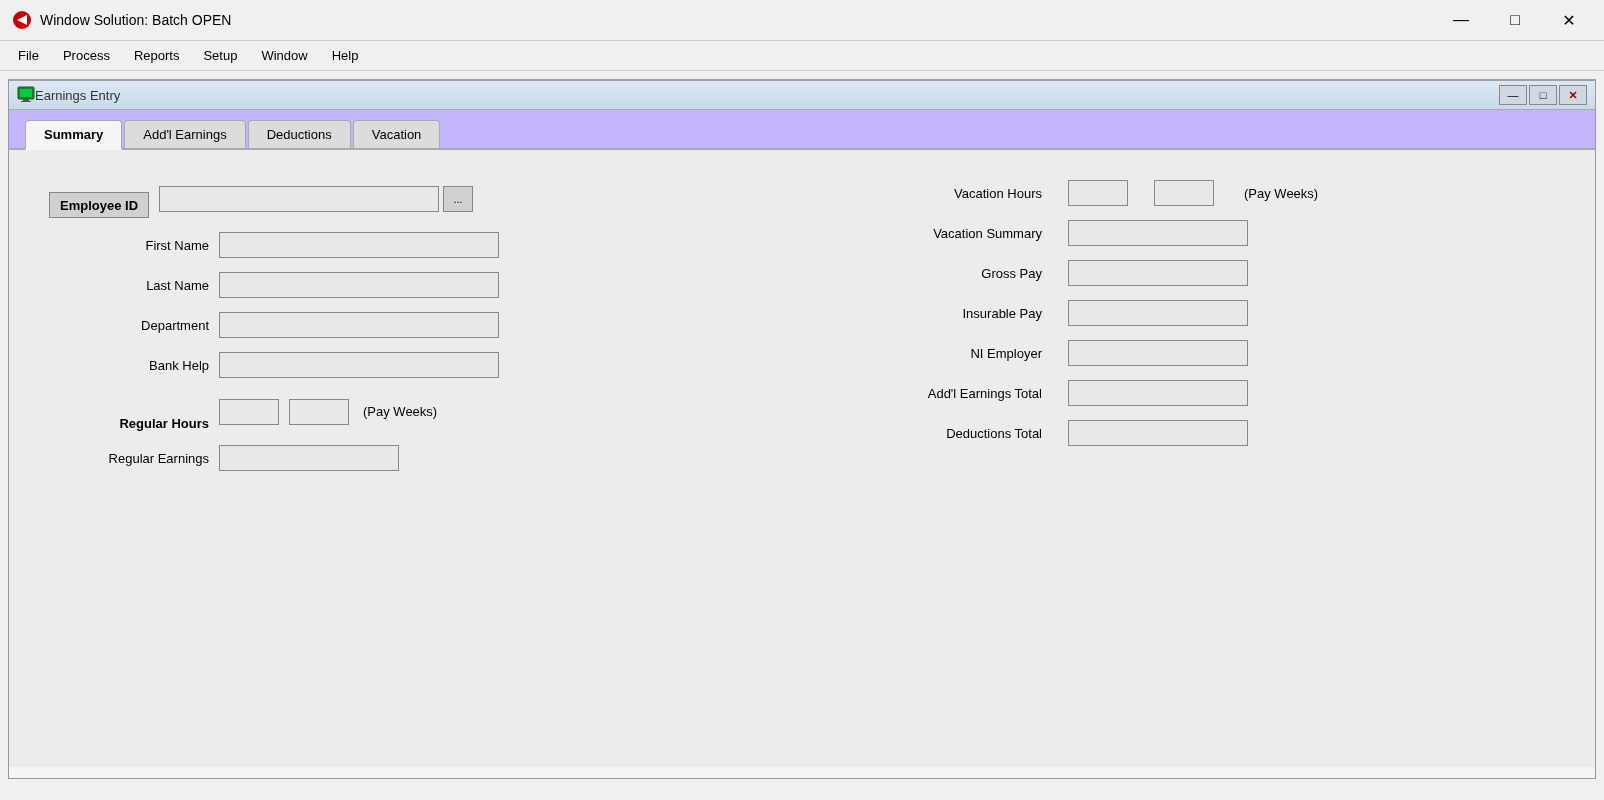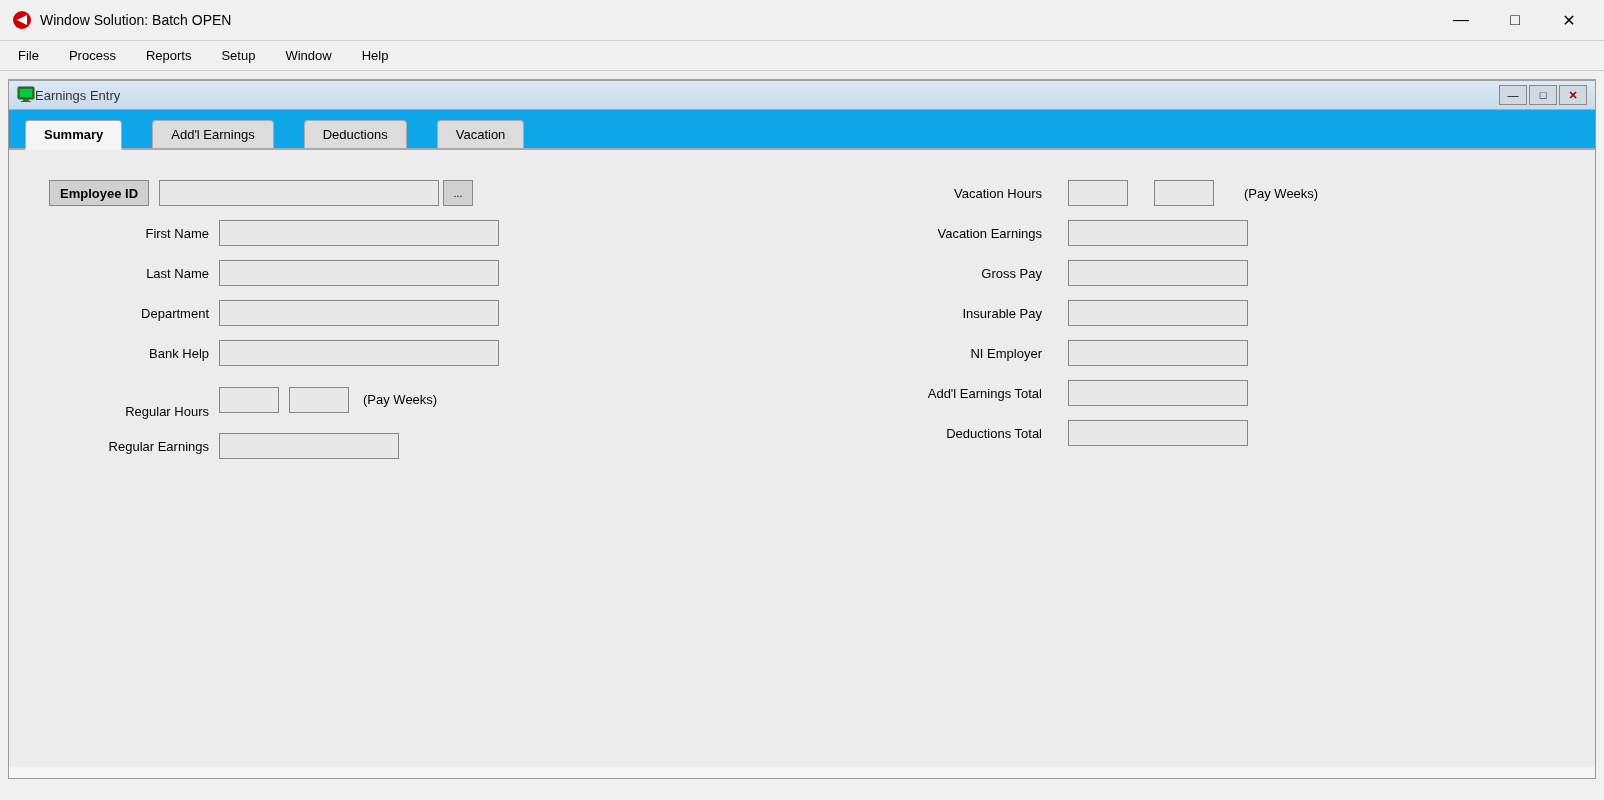--- a/index.html
+++ b/index.html
@@ -51,21 +51,21 @@
       justify-content: center;
     }
 
     
     .menu-bar {
       background: #f0f0f0;
       display: flex;
       align-items: center;
       padding: 4px 8px;
       border-bottom: 1px solid #ccc;
-      gap: 10px;
+      gap: 4px;
     }
     .menu-item {
       padding: 3px 10px;
       cursor: pointer;
       font-size: 13px;
     }
 
     
     .inner-window {
       margin: 8px;
@@ -109,23 +109,22 @@
       align-items: center;
       justify-content: center;
     }
     .inner-btn.close-inner { color: #900; font-weight: bold; }
 
     
     .tabs {
       display: flex;
       align-items: flex-end;
       padding: 10px 16px 0 16px;
-      background: #0ea5e9;
+      background: #c4b5fd;
       border-bottom: 2px solid #aaa;
-      gap: 28px;
     }
     .tab {
       padding: 6px 18px;
       border: 1px solid #aaa;
       border-bottom: none;
       background: #dcdcdc;
       cursor: pointer;
       font-size: 13px;
       margin-right: 2px;
       border-radius: 4px 4px 0 0;
@@ -162,21 +161,21 @@
       gap: 10px;
     }
 
     .form-label {
       width: 160px;
       text-align: right;
       font-size: 13px;
       flex-shrink: 0;
     }
     .form-label.bold {
-      font-weight: normal;
+      font-weight: bold;
       margin-top: 24px;
     }
 
     .form-input {
       height: 26px;
       background: #e8e8e8;
       border: 1px solid #888;
       padding: 2px 4px;
       font-size: 12px;
     }
@@ -206,20 +205,21 @@
     .label-emp-id {
       background: #d0d0d0;
       border: 1px solid #888;
       padding: 4px 10px;
       font-weight: bold;
       font-size: 13px;
       height: 26px;
       display: flex;
       align-items: center;
       white-space: nowrap;
+      margin-top: 12px;
     }
 
     .pay-weeks-label {
       font-size: 13px;
       margin-left: 4px;
     }
 
     
     .right-form-row {
       display: flex;
@@ -350,21 +350,21 @@
     <div class="right-col">
 
       <div class="right-form-row">
         <div class="right-label">Vacation Hours</div>
         <input class="form-input small" type="text" value="" style="">
         <input class="form-input small" type="text" value="" style="">
         <span class="pay-weeks-label">(Pay Weeks)</span>
       </div>
 
       <div class="right-form-row">
-        <div class="right-label">Vacation Earnings</div>
+        <div class="right-label">Vacation Summary</div>
         <input class="form-input medium" type="text" value="" style="">
       </div>
 
       <div class="right-form-row">
         <div class="right-label">Gross Pay</div>
         <input class="form-input medium" type="text" value="" style="">
       </div>
 
       <div class="right-form-row">
         <div class="right-label">Insurable Pay</div>

